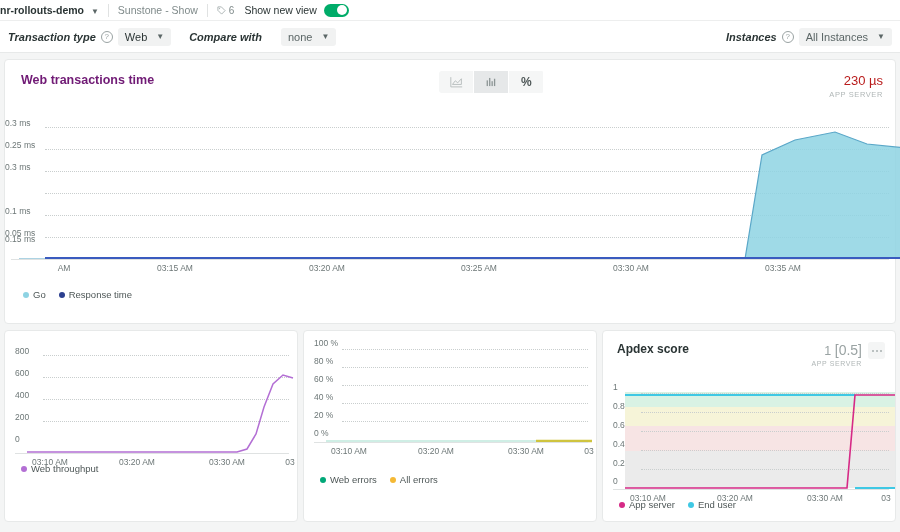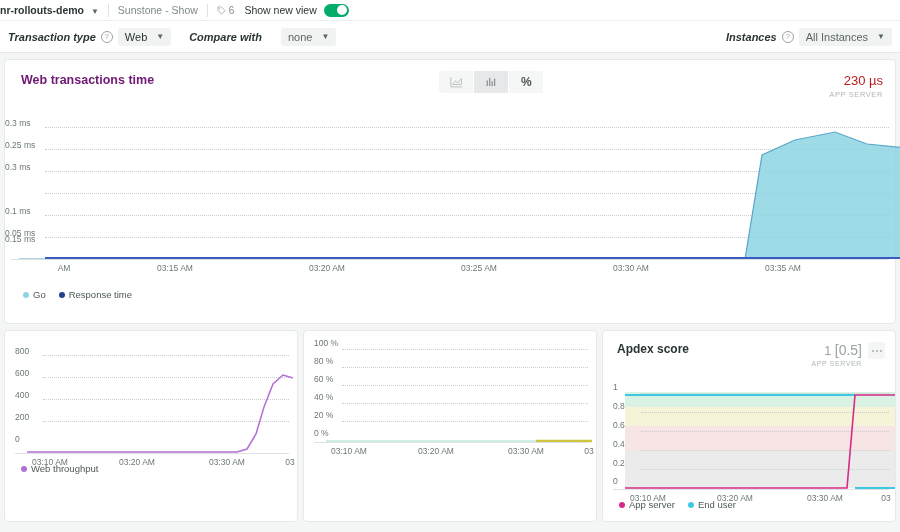--- a/index.html
+++ b/index.html
@@ -288,20 +288,30 @@
       <svg width="296" height="130" viewBox="0 0 296 130" style="position:absolute;top:0;left:0;">
         <path d="M22,110 L288,110" fill="none" stroke="#00a878" stroke-width="1.4" stroke-opacity="0.25"></path>
         <path d="M232,110 L288,110" fill="none" stroke="#cfc43f" stroke-width="2.4"></path>
       </svg>
       <div class="axisline" style="top:111px; left:10px; right:8px;"></div>
       <div class="xlab" style="top:115px; left:45px;">03:10 AM</div>
       <div class="xlab" style="top:115px; left:132px;">03:20 AM</div>
       <div class="xlab" style="top:115px; left:222px;">03:30 AM</div>
       <div class="xlab" style="top:115px; left:285px;">03</div>
     </div>
+    <div class="legend" style="padding:13px 0 0 16px;">
+      <span class="lg">
+        <span class="dot" style="background:#00a878;"></span>
+        <span>Web errors</span>
+      </span>
+      <span class="lg">
+        <span class="dot" style="background:#f5b935;"></span>
+        <span>All errors</span>
+      </span>
+    </div>
   </div>
 
   <div class="card panel">
     <div class="p-head">
       <div class="p-title plain">Apdex score</div>
       <div class="p-right">
         <div>
           <div class="p-val">
             <span>1</span>
             <span class="brk">[0.5]</span>

